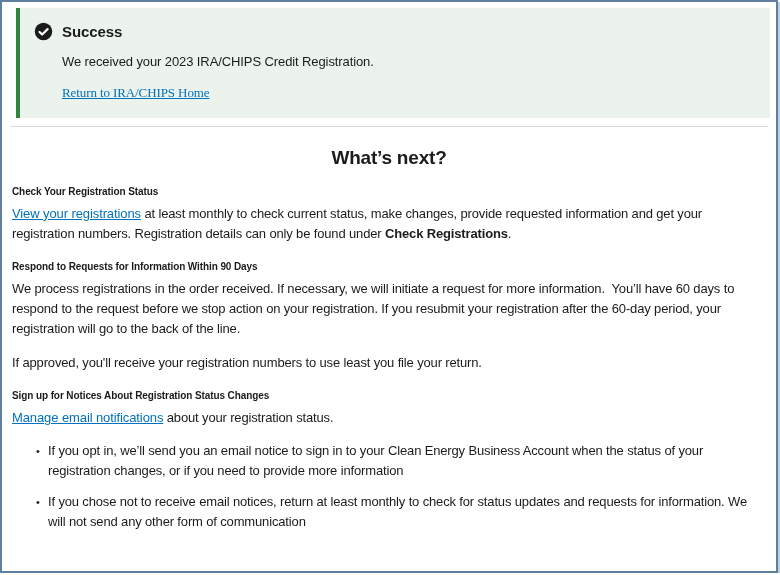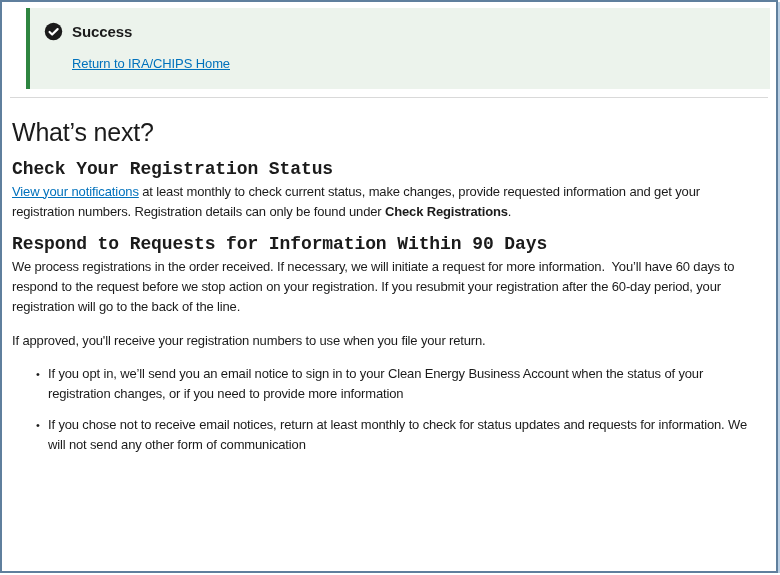--- a/index.html
+++ b/index.html
@@ -13,21 +13,21 @@
     box-sizing: border-box;
     width: 778px;
     height: 573px;
     border: 2px solid #5f7f9d;
     box-shadow: 2px 2px 0 #b9cfe4;
     background: #ffffff;
     overflow: hidden;
   }
   
   .alert {
-    margin: 6px 6px 0 24px;
+    margin: 6px 6px 0 14px;
     background: #ecf3ec;
     border-left: 4px solid #2e8540;
     padding: 14px 16px 14px 14px;
   }
   .alert-header {
     display: flex;
     align-items: center;
     gap: 9px;
   }
   .alert-icon {
@@ -42,20 +42,21 @@
     letter-spacing: -0.1px;
   }
   .alert-message {
     margin: 13px 0 0 28px;
     font-size: 13px;
     line-height: 16px;
     letter-spacing: -0.1px;
   }
   .alert-link-row {
     margin: 13px 0 3px 28px;
+    font-family: Liberation Serif, serif;
   }
   a.link {
     color: #0071bc;
     text-decoration: underline;
     font-size: 13px;
     line-height: 16px;
     letter-spacing: -0.1px;
     cursor: pointer;
   }
   
@@ -68,36 +69,36 @@
     margin: 26px 0 0 0;
     font-weight: bold;
     letter-spacing: -0.2px;
   }
   hr.divider {
     border: none;
     border-top: 1px solid #d9d9d9;
     margin: 8px -2px 0 -2px;
   }
   h2.whats-next {
-    font-size: 25px;
+    font-size: 19px;
     line-height: 1.15;
     margin: 20px 0 0 0;
-    font-weight: normal;
+    font-weight: bold;
     letter-spacing: -0.2px;
+    text-align: center;
   }
   .section {
     margin-top: 14px;
   }
   .section h3 {
-    font-size: 18px;
+    font-size: 10px;
     line-height: 17px;
     margin: 0 0 4px 0;
     font-weight: bold;
     letter-spacing: -0.1px;
-    font-family: Liberation Mono, monospace;
   }
   .section p {
     font-size: 13px;
     line-height: 20px;
     margin: 0;
     letter-spacing: -0.15px;
     white-space: pre-wrap;
     max-width: 748px;
   }
   ul.bullet-list {
@@ -129,44 +130,49 @@
 <div class="page">
 
   <div class="alert">
     <div class="alert-header">
       <svg class="alert-icon" viewBox="0 0 24 24" aria-hidden="true">
         <circle cx="12" cy="12" r="11" fill="#1b1b1b"></circle>
         <path d="M7 12.6l3.3 3.3L17.2 9" fill="none" stroke="#ffffff" stroke-width="2.7" stroke-linecap="round" stroke-linejoin="round"></path>
       </svg>
       <span class="alert-title">Success</span>
     </div>
+    <div class="alert-message">We received your 2023 IRA/CHIPS Credit Registration.</div>
     <div class="alert-link-row">
       <a class="link" href="#">Return to IRA/CHIPS Home</a>
     </div>
   </div>
 
   <div class="main">
     <hr class="divider">
 
     <h2 class="whats-next">What’s next?</h2>
 
     <div class="section">
       <h3>Check Your Registration Status</h3>
-      <p><a class="link" href="#">View your notifications</a><span> at least monthly to check current status, make changes, provide requested information and get your registration numbers. Registration details can only be found under </span><b>Check Registrations</b><span>.</span></p>
+      <p><a class="link" href="#">View your registrations</a><span> at least monthly to check current status, make changes, provide requested information and get your registration numbers. Registration details can only be found under </span><b>Check Registrations</b><span>.</span></p>
     </div>
 
     <div class="section">
       <h3>Respond to Requests for Information Within 90 Days</h3>
       <p>We process registrations in the order received. If necessary, we will initiate a request for more information.  You’ll have 60 days to respond to the request before we stop action on your registration. If you resubmit your registration after the 60-day period, your registration will go to the back of the line.</p>
     </div>
 
     <div class="section">
-      <p>If approved, you'll receive your registration numbers to use when you file your return.</p>
+      <p>If approved, you'll receive your registration numbers to use least you file your return.</p>
     </div>
 
+    <div class="section">
+      <h3>Sign up for Notices About Registration Status Changes</h3>
+      <p><a class="link" href="#">Manage email notifications</a><span> about your registration status.</span></p>
+    </div>
 
     <ul class="bullet-list">
       <li>If you opt in, we’ll send you an email notice to sign in to your Clean Energy Business Account when the status of your registration changes, or if you need to provide more information</li>
       <li>If you chose not to receive email notices, return at least monthly to check for status updates and requests for information. We will not send any other form of communication</li>
     </ul>
   </div>
 
 </div>
 
 </body></html>

